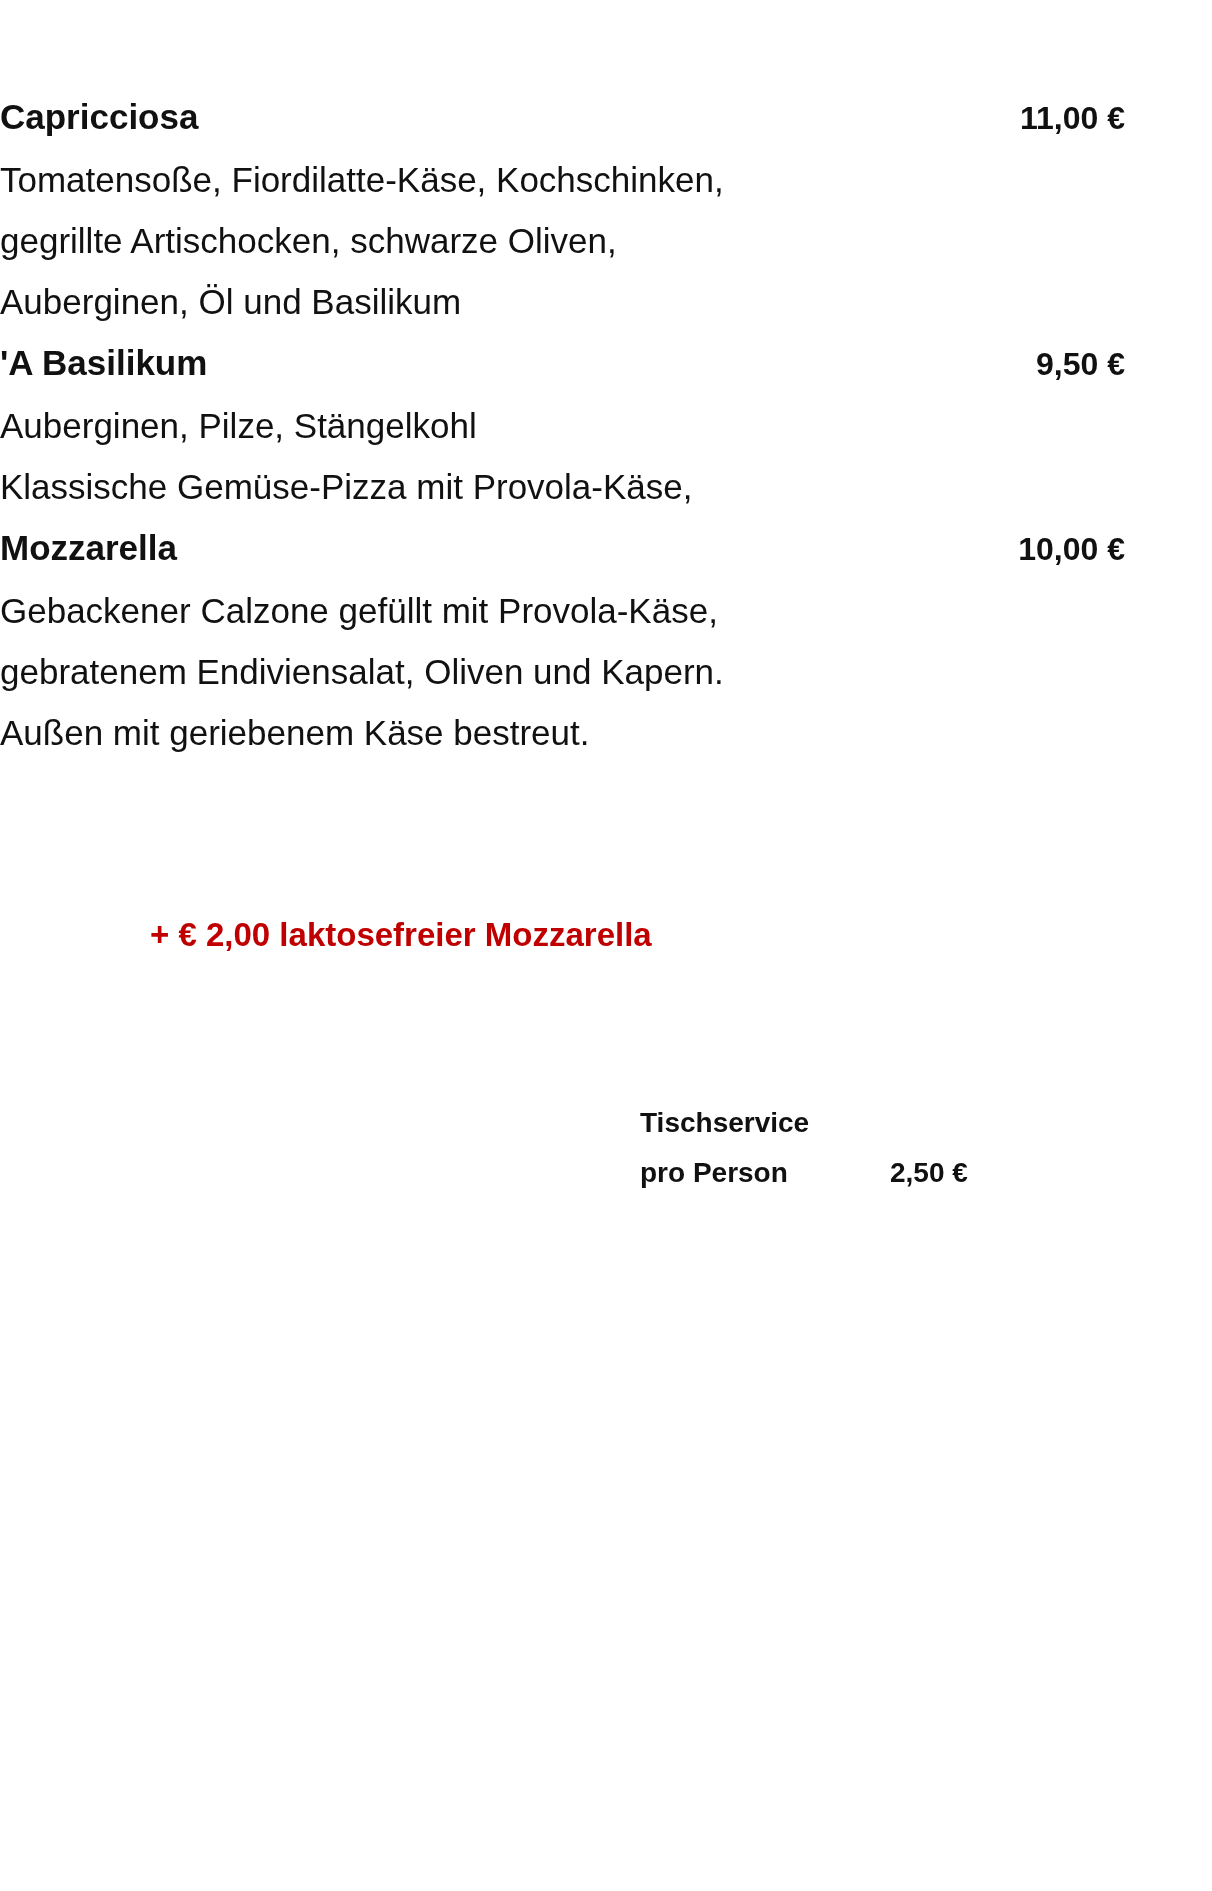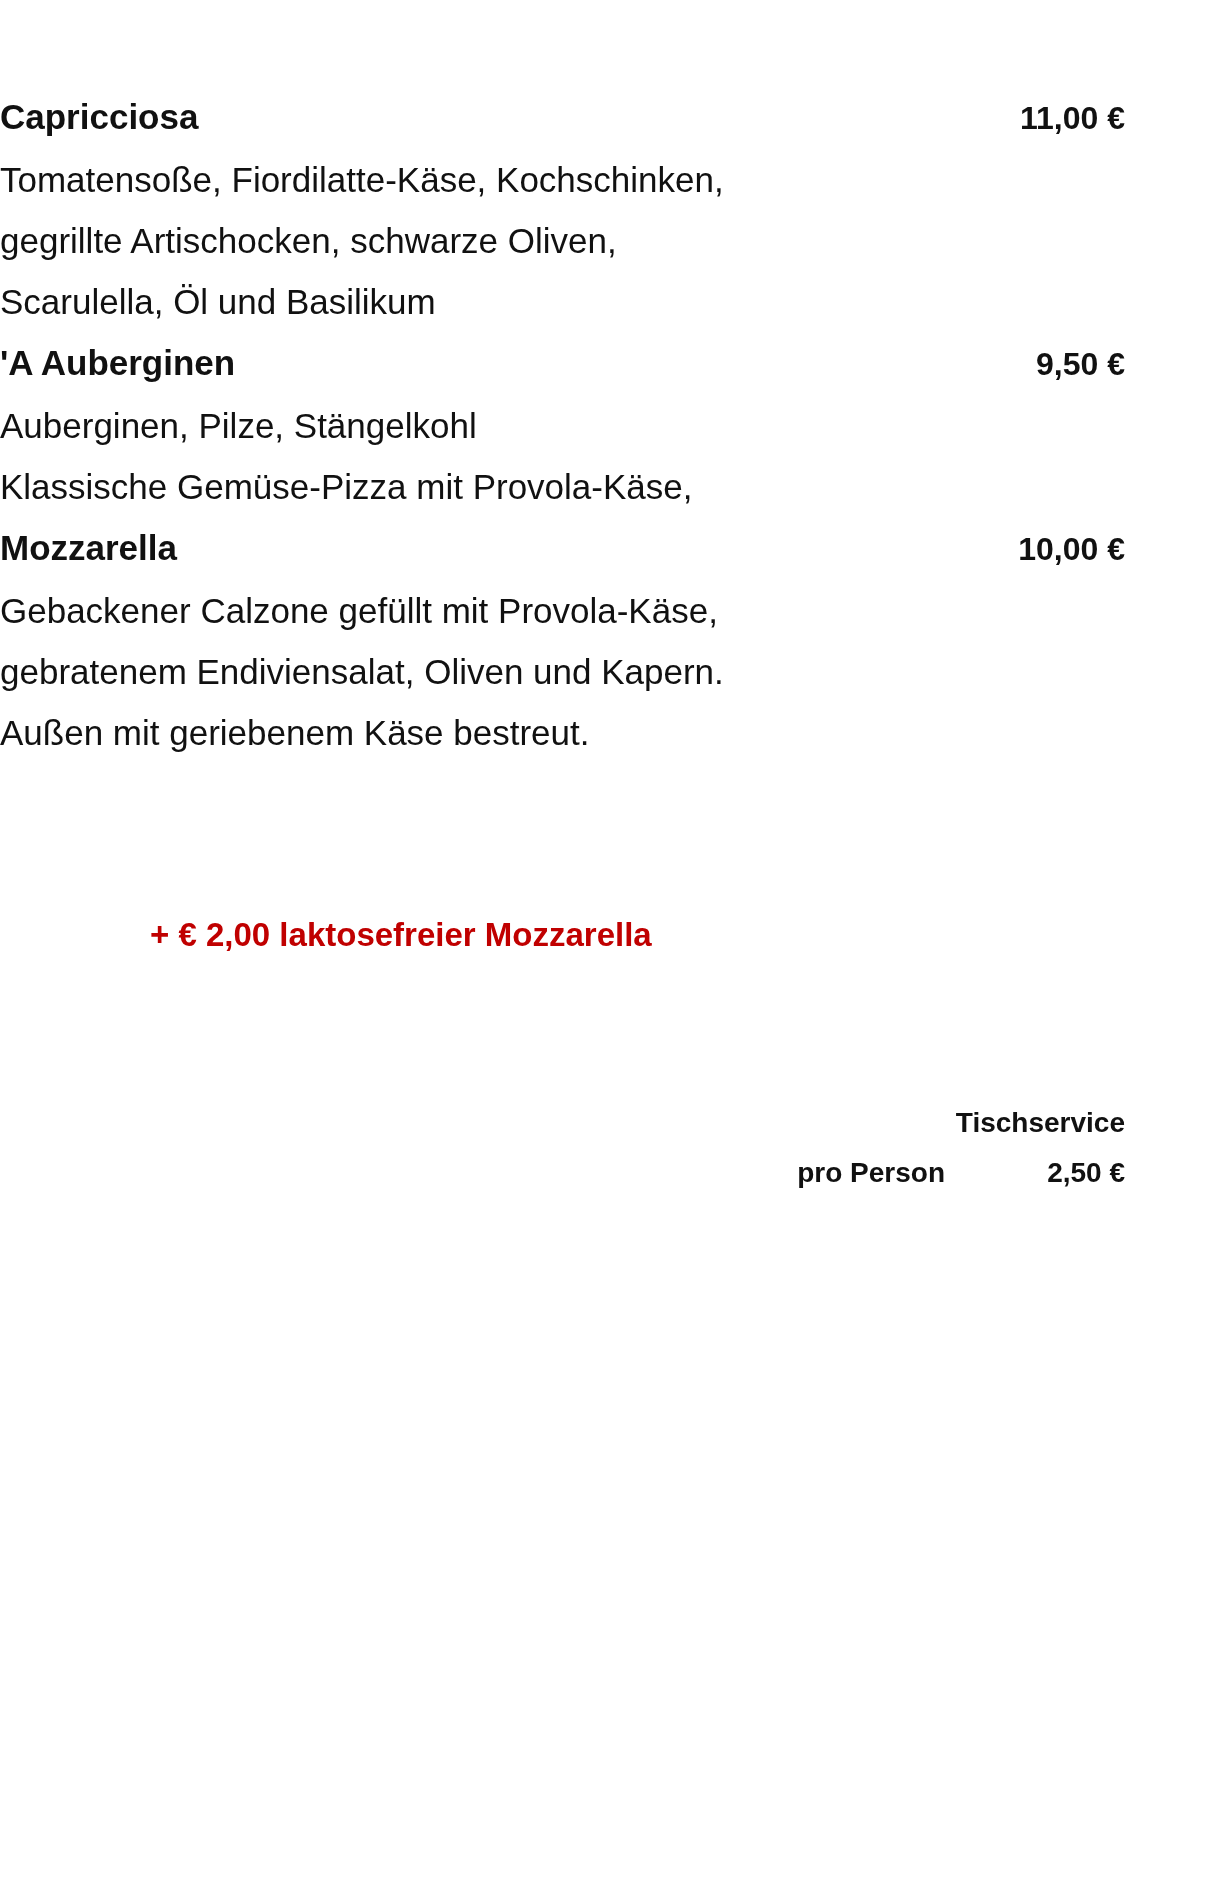--- a/index.html
+++ b/index.html
@@ -70,21 +70,20 @@
   }
   .service {
     position: absolute;
     left: 640px;
     top: 1098px;
     width: 485px;
   }
   .service-row {
     display: flex;
     align-items: baseline;
-    justify-content: flex-end;
     font-size: 28px;
     font-weight: bold;
     line-height: 50px;
   }
   .service-label {
     text-align: right;
   }
   .service-value {
     width: 180px;
     text-align: right;
@@ -98,27 +97,27 @@
   <div class="menu">
 
     <div class="item">
       <div class="item-head">
         <span class="item-name">Capricciosa</span>
         <span class="item-price">11,00 €</span>
       </div>
       <div class="item-desc">
         <div>Tomatensoße, Fiordilatte-Käse, Kochschinken,</div>
         <div>gegrillte Artischocken, schwarze Oliven,</div>
-        <div>Scarulella, Öl und Basilikum</div>
+        <div>Auberginen, Öl und Basilikum</div>
       </div>
     </div>
 
     <div class="item">
       <div class="item-head">
-        <span class="item-name">'A Auberginen</span>
+        <span class="item-name">'A Basilikum</span>
         <span class="item-price">9,50 €</span>
       </div>
       <div class="item-desc">
         <div>Auberginen, Pilze, Stängelkohl</div>
         <div>Klassische Gemüse-Pizza mit Provola-Käse,</div>
       </div>
     </div>
 
     <div class="item">
       <div class="item-head">

